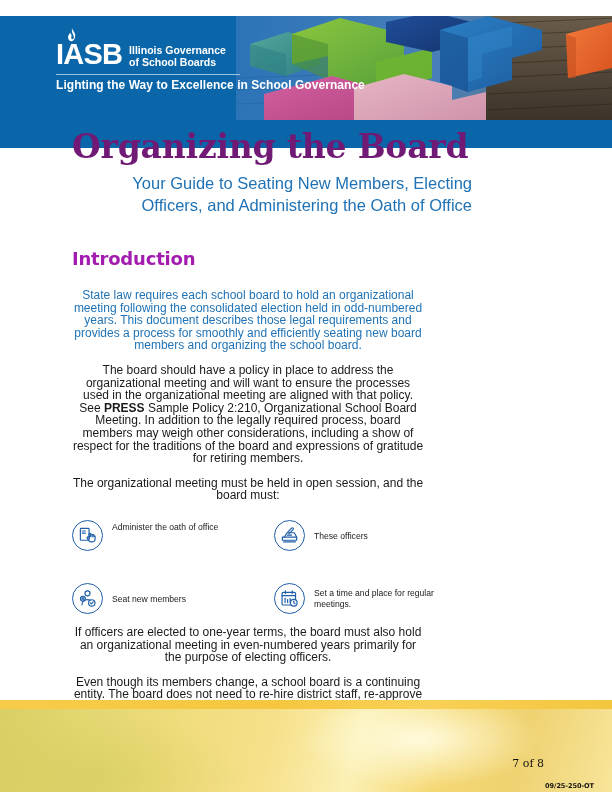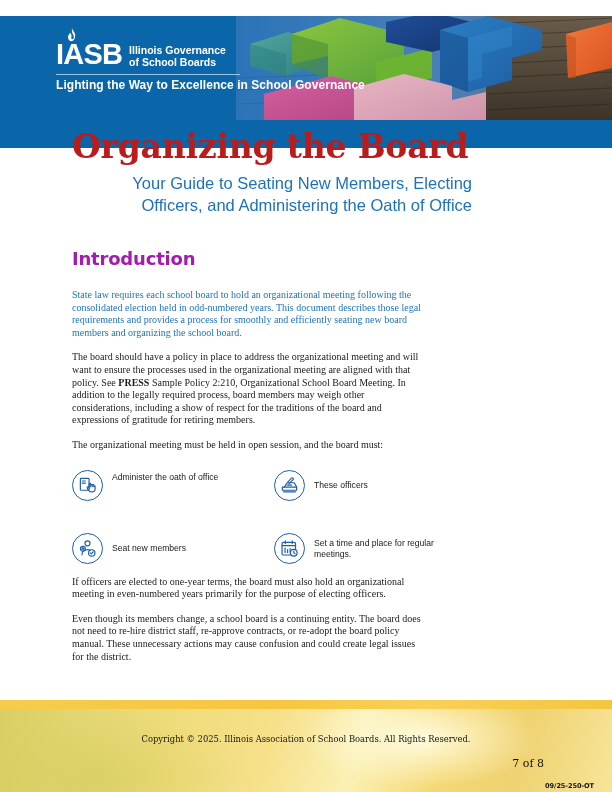--- a/index.html
+++ b/index.html
@@ -64,21 +64,21 @@
     white-space: nowrap;
   }
 
   
   .content { position: absolute; left: 72px; top: 128px; width: 432px; }
 
   .doc-title {
     font-family: "DejaVu Serif", serif;
     font-weight: bold;
     font-size: 33px;
-    color: #b91c1c;
+    color: #701a75;
     letter-spacing: -0.2px;
     line-height: 38px;
   }
   .doc-subtitle {
     margin-top: 6px;
     font-family: "Liberation Sans", sans-serif;
     font-size: 16.5px;
     color: #1f72b5;
     line-height: 22px;
     max-width: 400px;
@@ -88,27 +88,26 @@
   .section-head {
     margin-top: 32px;
     font-family: "DejaVu Sans", sans-serif;
     font-weight: bold;
     font-size: 18px;
     color: #a21caf;
     letter-spacing: -0.2px;
   }
 
   p.body {
-    font-size: 10px;
+    font-size: 12px;
     line-height: 12.6px;
     color: #1a1a1a;
     margin-top: 12px;
     max-width: 352px;
-    text-align: left;
-    font-family: Liberation Serif, serif;
+    text-align: center;
   }
   p.body.blue { color: #1f72b5; margin-top: 20px; }
   p.body b { font-weight: bold; }
 
   
   .icon-grid {
     margin-top: 18px;
     width: 400px;
     display: grid;
     grid-template-columns: 170px 170px;
@@ -351,18 +350,17 @@
       </div>
     </div>
 
     <p class="body">If officers are elected to one-year terms, the board must also hold an organizational meeting in even-numbered years primarily for the purpose of electing officers.</p>
     <p class="body">Even though its members change, a school board is a continuing entity. The board does not need to re-hire district staff, re-approve contracts, or re-adopt the board policy manual. These unnecessary actions may cause confusion and could create legal issues for the district.</p>
   </div>
 
   <div class="footer">
     <div class="footer-bar"></div>
     <div class="footer-band"></div>
-    <div class="footer-copy">Copyright © 2025. Illinois Association of School Boards.  All Rights Reserved.</div>
     <div class="footer-page">7 of 8</div>
     <div class="footer-code">09/25-250-OT</div>
   </div>
 
 </div>
 
 </body></html>

